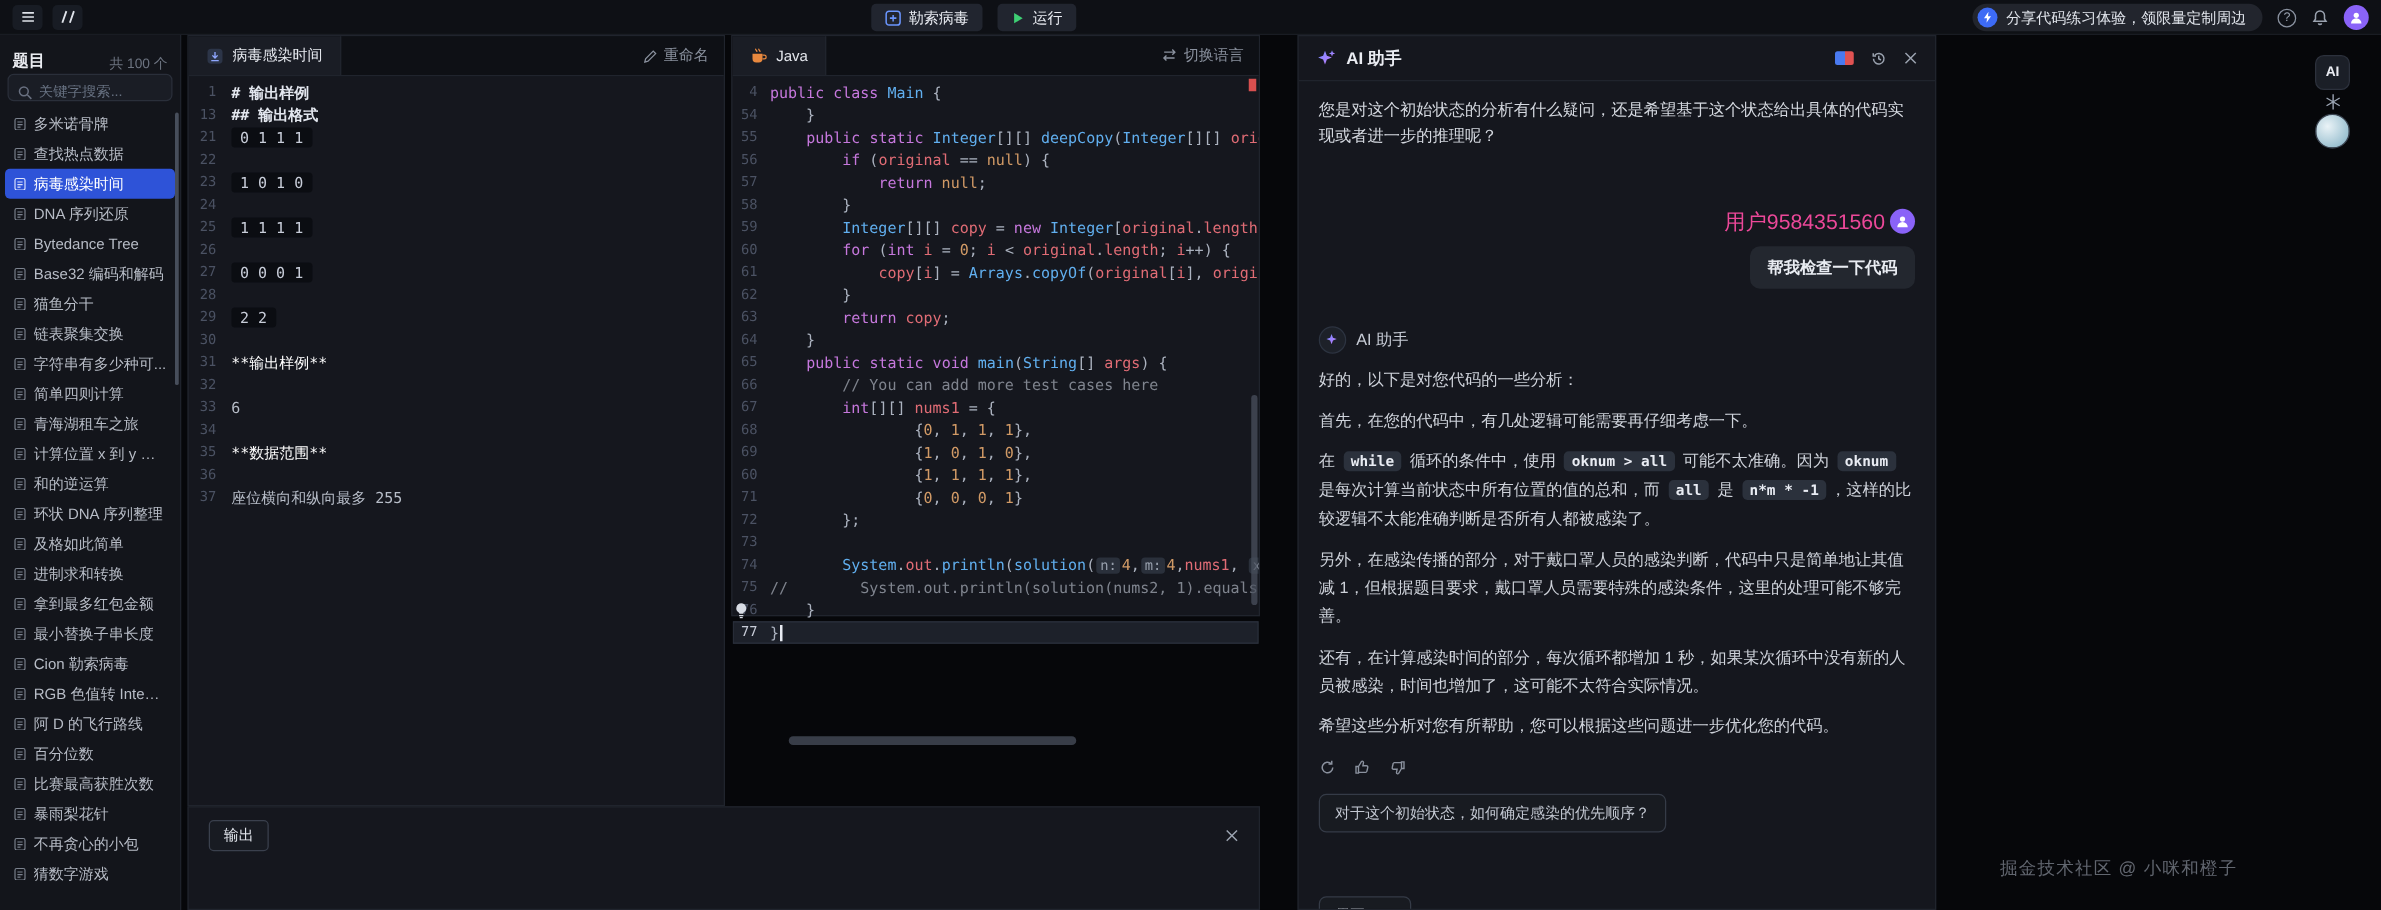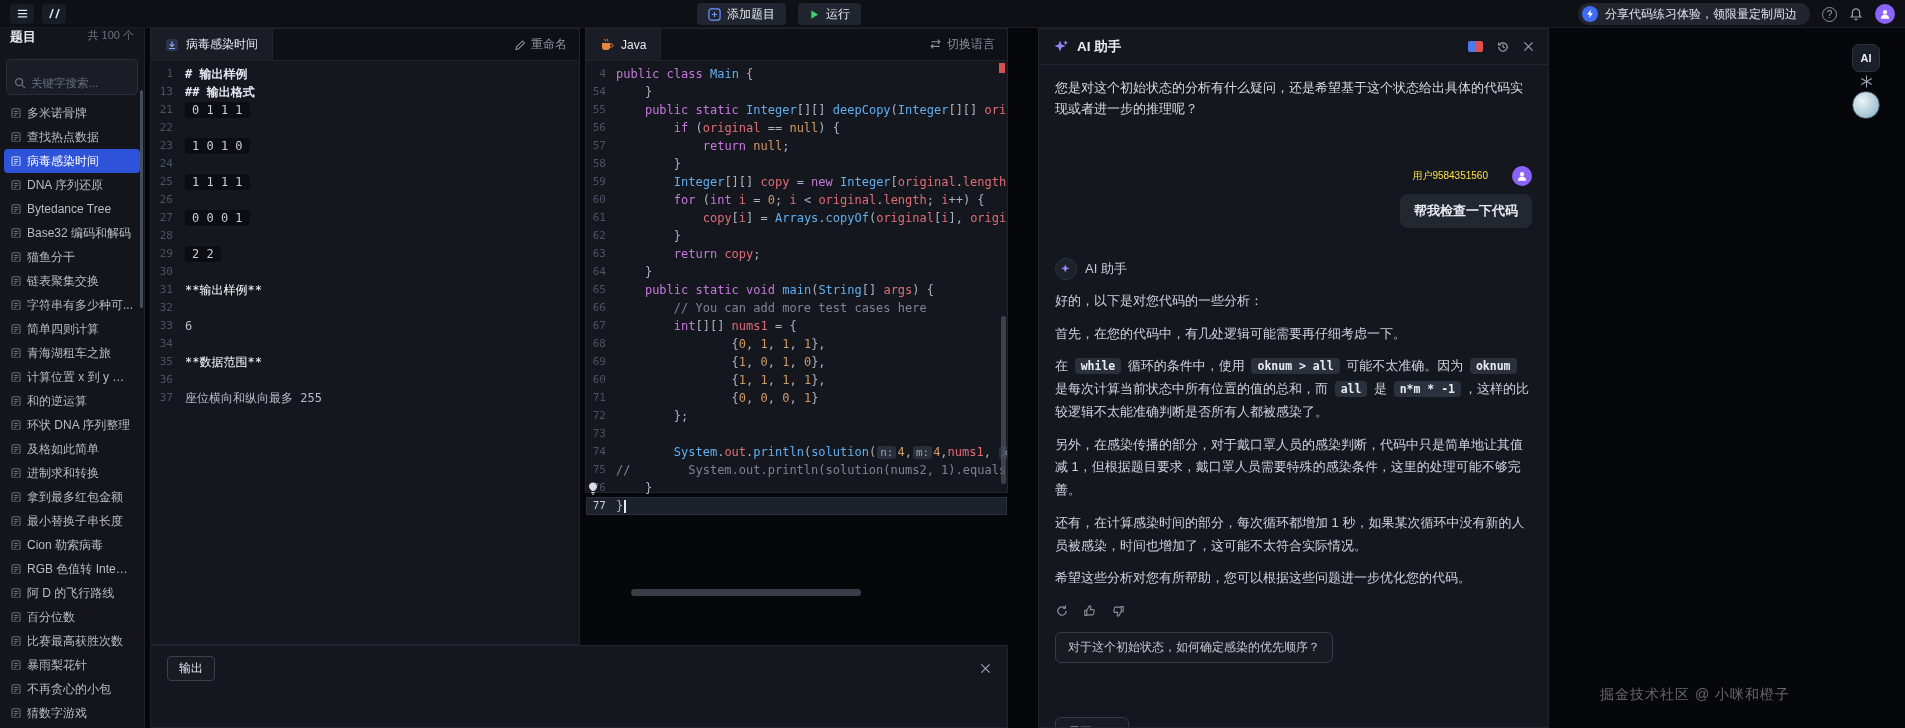--- a/index.html
+++ b/index.html
@@ -15,24 +15,24 @@
   .tb-btn{display:flex;align-items:center;gap:6px;height:22px;padding:0 11px;background:#21252f;border:none;border-radius:4px;color:#e7eaf0;font-size:12px;font-family:inherit;cursor:pointer}
   .tb-right{position:absolute;right:10px;top:0;height:28px;display:flex;align-items:center;gap:12px}
   .share-pill{display:flex;align-items:center;gap:7px;height:22px;padding:0 13px 0 4px;background:#22252d;border-radius:11px;font-size:12px;color:#e0e4eb;cursor:pointer}
   .pill-ic{width:16px;height:16px;border-radius:50%;background:#3d6bf5;display:flex;align-items:center;justify-content:center}
   .help{width:15px;height:15px;border:1.2px solid #8a92a0;border-radius:50%;color:#9aa2af;font-size:10px;display:flex;align-items:center;justify-content:center;cursor:pointer}
   .tb-avatar{width:20px;height:20px;border-radius:50%;background:#8a63f8;display:flex;align-items:center;justify-content:center;overflow:hidden;cursor:pointer}
   .bellbox{cursor:pointer;display:flex}
 
   
   .sidebar{position:absolute;left:0;top:28px;width:145px;height:700px;background:#13151b;border-right:1px solid #1e222b}
-  .sb-head{height:30px;display:flex;align-items:flex-start;justify-content:space-between;padding:0 10px}
+  .sb-head{height:30px;display:flex;align-items:flex-end;justify-content:space-between;padding:0 10px}
   .sb-title{font-size:13px;font-weight:bold;color:#eaecf1}
   .sb-count{font-size:11px;color:#6d7481}
-  .sb-search{margin:1px 6px 6px;height:22px;background:#1a1d25;border:1px solid #2a2f3a;border-radius:5px;display:flex;align-items:flex-start;gap:5px;padding:17px 7px}
+  .sb-search{margin:1px 6px 6px;height:22px;background:#1a1d25;border:1px solid #2a2f3a;border-radius:5px;display:flex;align-items:flex-end;gap:5px;padding:0 7px}
   .sb-search input{background:transparent;border:none;outline:none;color:#c6cbd4;font-size:11.5px;width:100%;font-family:inherit}
   .sb-search input::placeholder{color:#667080}
   .s-list{margin-top:2px}
   .s-item{height:24px;display:flex;align-items:center;gap:6px;padding:0 7px;margin:0 4px;border-radius:4px;font-size:12px;color:#b7bcc6;cursor:pointer;white-space:nowrap}
   .s-item .s-label{overflow:hidden;text-overflow:ellipsis}
   .s-item.active{background:#2e53d8;color:#fff}
   .s-ic{display:flex;color:#7c838f;flex:none}
   .s-item.active .s-ic{color:#dfe6ff}
   .sb-scroll{position:absolute;right:1px;top:62px;width:3px;height:218px;background:#555d6c;border-radius:2px;opacity:.8}
 
@@ -81,21 +81,21 @@
   .out-close{cursor:pointer;display:flex}
 
   
   .ai{left:1038px;top:28px;width:511px;height:700px;overflow:hidden}
   .ai-head{height:36px;display:flex;align-items:center;padding:0 14px;border-bottom:1px solid #20242d}
   .ai-title{display:flex;gap:8px;align-items:center;font-size:13.5px;font-weight:bold;color:#eaecf2}
   .ai-head-actions{margin-left:auto;display:flex;gap:13px;align-items:center}
   .flag{width:15px;height:11px;border-radius:2px;background:linear-gradient(90deg,#4a7af0 0 55%,#e05252 55% 100%);cursor:pointer}
   .ai-body{padding:12px 16px;position:relative;height:663px}
   .ai-intro{font-size:13px;line-height:1.65;color:#d4d8df}
-  .user-row{margin-top:46px;display:flex;justify-content:flex-end;align-items:center;gap:24px;font-size:10px;color:#fde047}
+  .user-row{margin-top:46px;display:flex;justify-content:flex-end;align-items:center;gap:4px;font-size:17px;color:#ec4899}
   .user-avatar{width:20px;height:20px;border-radius:50%;background:#8a63f8;display:flex;align-items:center;justify-content:center;overflow:hidden}
   .user-bubble-row{display:flex;justify-content:flex-end;margin-top:8px}
   .user-bubble{background:#23272f;border-radius:8px;padding:8px 14px;font-size:13px;font-weight:bold;color:#e9ecf2}
   .asst-row{margin-top:30px;display:flex;align-items:center;gap:8px;font-size:13px;color:#c6cbd5}
   .asst-avatar{width:22px;height:22px;border-radius:50%;background:#1d2129;border:1px solid #2c3340;display:flex;align-items:center;justify-content:center}
   .ai-analysis{margin-top:4px}
   .ai-p{font-size:13px;line-height:1.75;color:#ced2da;margin-top:10px}
   .inline-code{font-family:"DejaVu Sans Mono",monospace;font-size:11.5px;background:#2b313c;border-radius:4px;padding:1px 6px;margin:0 3px;color:#e9ecf3;font-weight:bold}
   .msg-actions{display:flex;gap:14px;margin-top:14px;align-items:center}
   .msg-actions>span{cursor:pointer;display:flex}
@@ -128,21 +128,21 @@
       </div>
     </div>
     <div class="tb-center">
       <button class="tb-btn">
         <span>
             <svg viewBox="0 0 14 14" width="13" fill="none" stroke="#6b96ff" stroke-width="1.3">
               <rect x="1" y="1" width="12" height="12" rx="2.5"></rect>
               <path d="M7 4.2v5.6M4.2 7h5.6"></path>
             </svg>
           </span>
-        <span>添加题目</span>
+        <span>勒索病毒</span>
       </button>
       <button class="tb-btn">
         <span>
             <svg viewBox="0 0 12 12" width="11">
               <path d="M2.5 1.5v9l7.5-4.5z" fill="#3ecf74"></path>
             </svg>
           </span>
         <span>运行</span>
       </button>
     </div>

